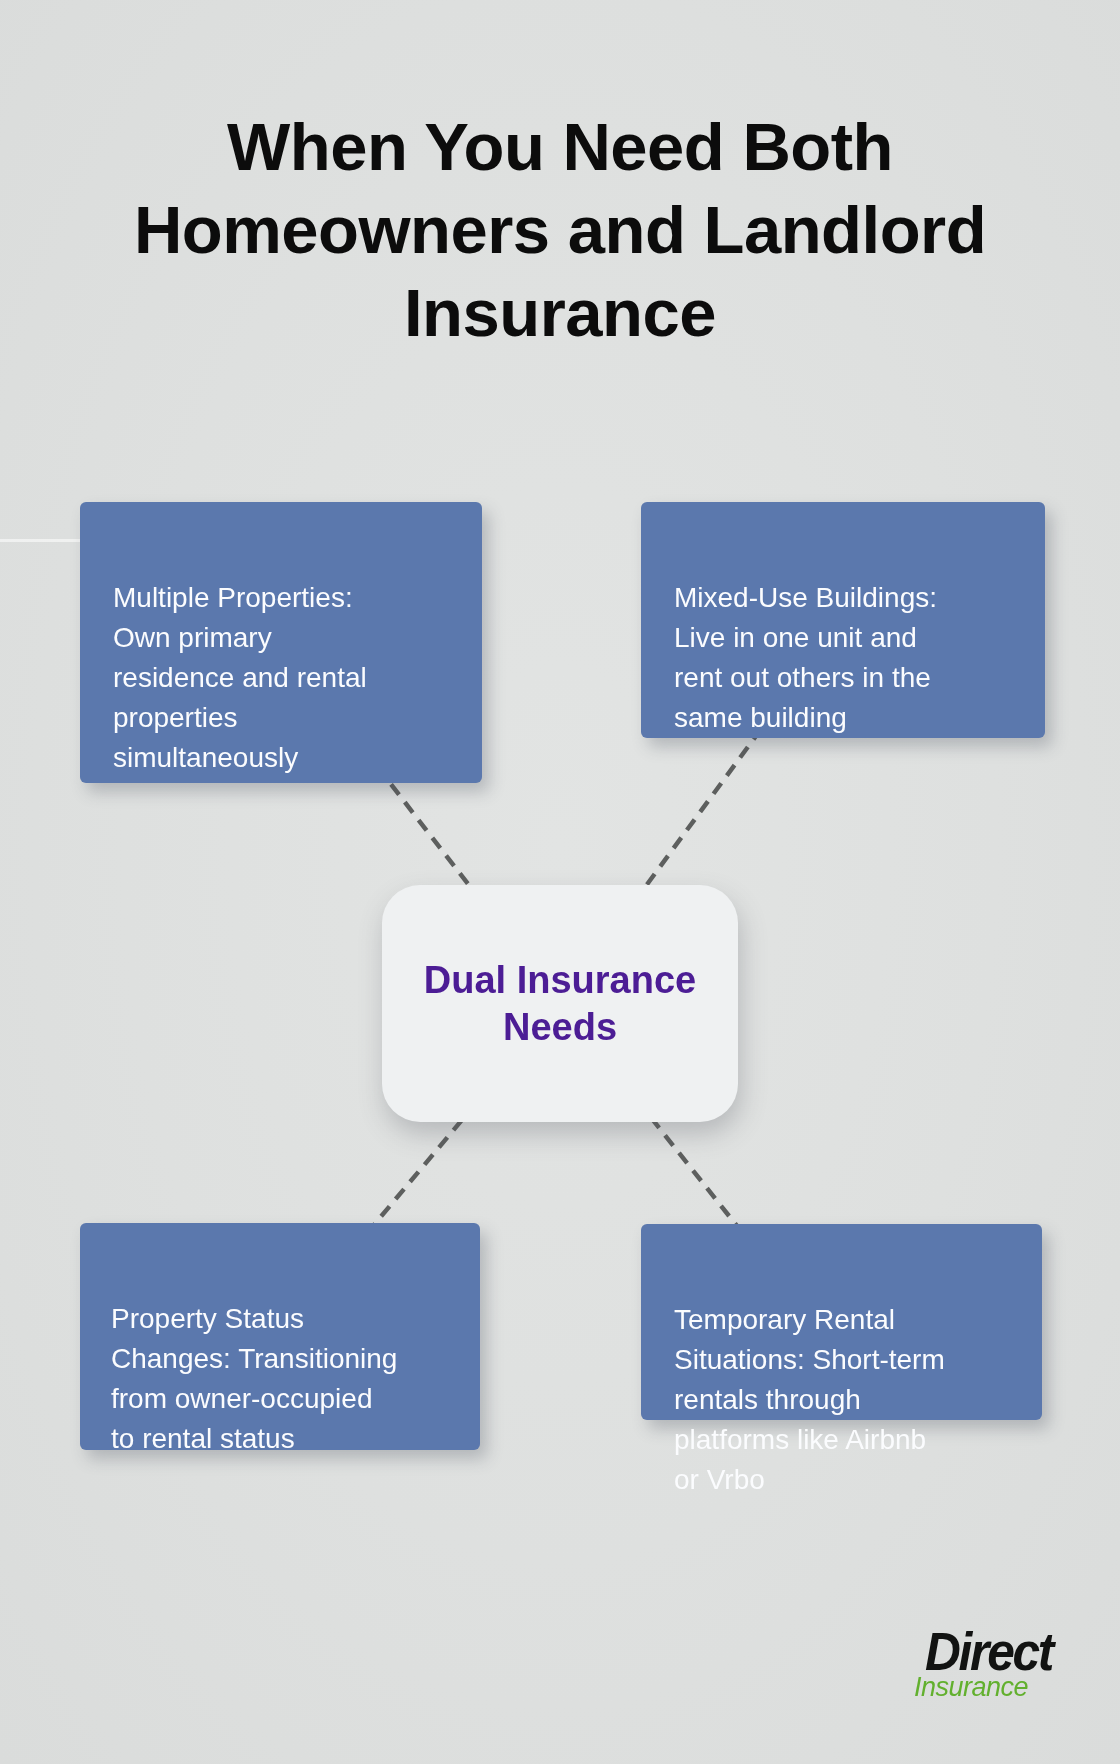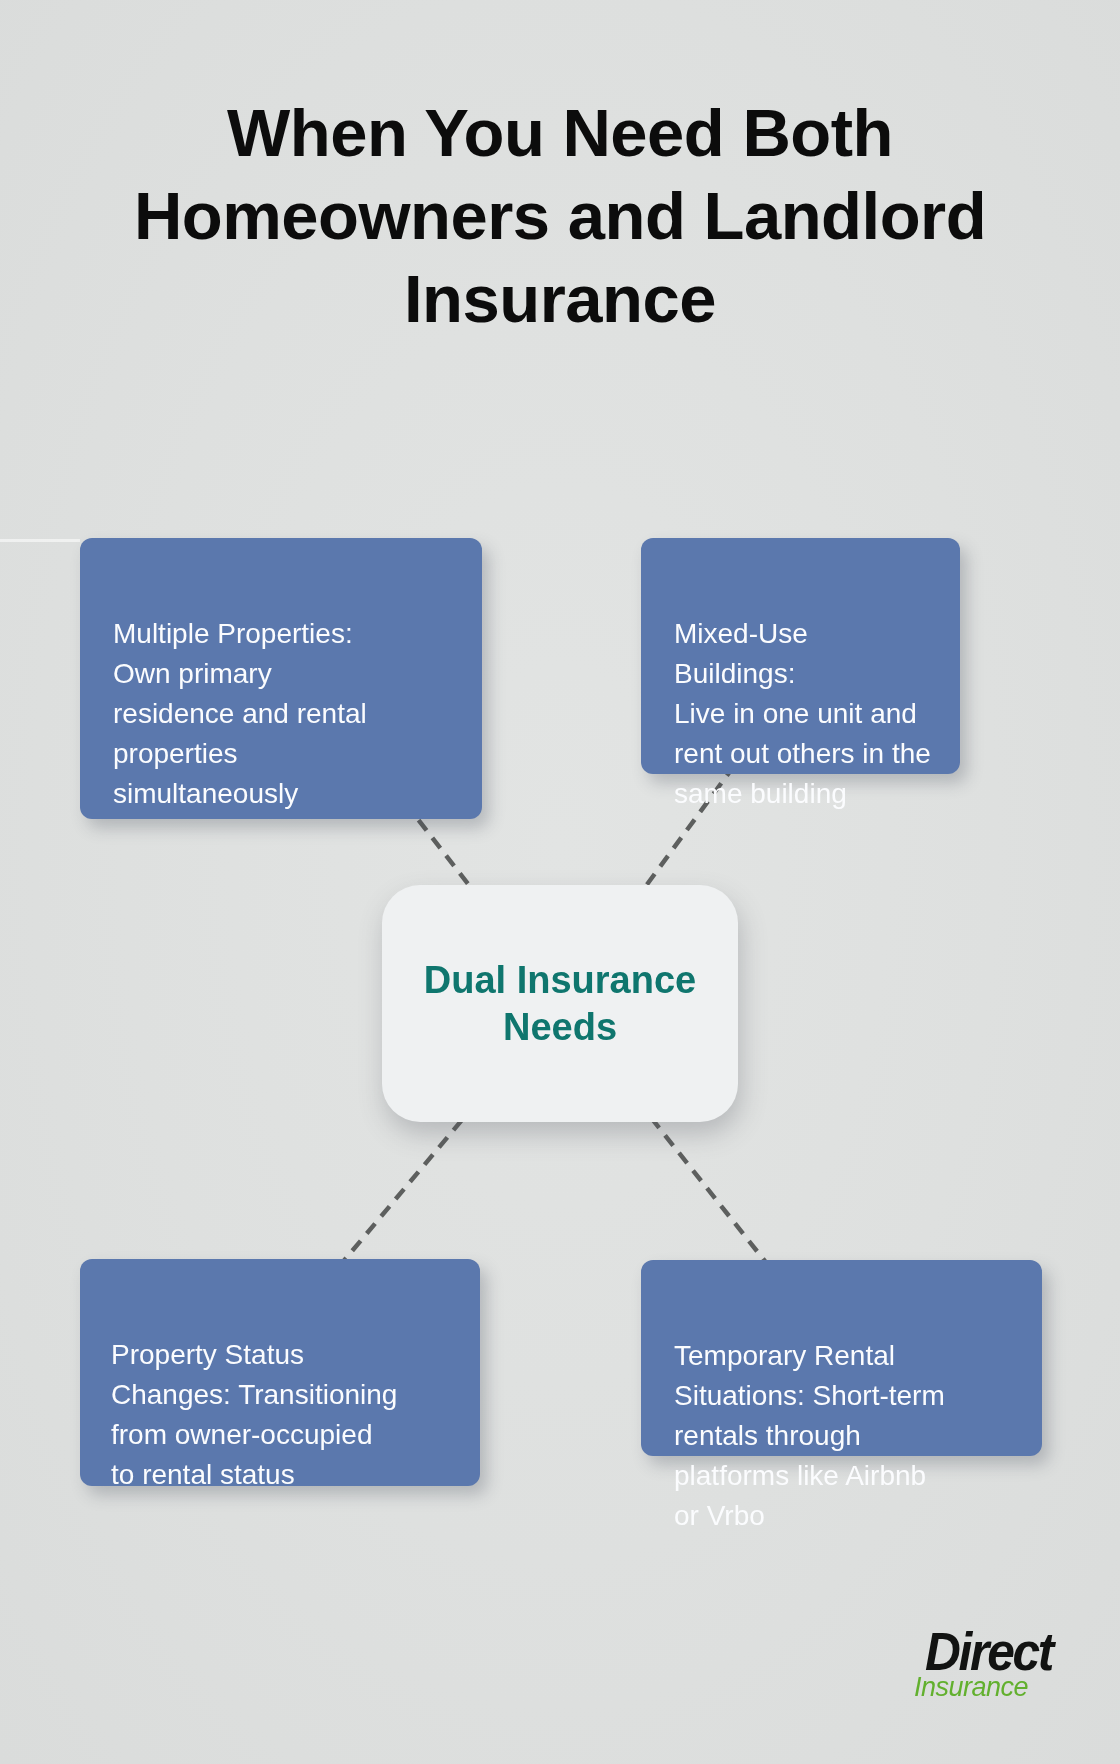--- a/index.html
+++ b/index.html
@@ -11,21 +11,21 @@
   .canvas {
     position: relative;
     width: 1120px;
     height: 1764px;
     margin: 0 auto;
     background: radial-gradient(ellipse at 50% 48%, #e2e4e3 0%, #dee0df 55%, #dadcdb 100%);
     overflow: hidden;
   }
   .title {
     position: absolute;
-    top: 91px;
+    top: 105px;
     left: 0;
     width: 1120px;
     margin: 0;
     text-align: center;
     font-size: 67px;
     line-height: 83px;
     font-weight: 700;
     letter-spacing: -0.5px;
     color: #0c0c0c;
     white-space: pre-line;
@@ -38,49 +38,48 @@
   }
   .connectors line {
     stroke: #5d5f5e;
     stroke-width: 4.5;
     stroke-dasharray: 13 9.5;
   }
   .node {
     position: absolute;
     z-index: 2;
     background: #5b78ad;
-    border-radius: 12px;
+    border-radius: 6px;
     box-shadow: 7px 9px 16px rgba(70, 75, 88, 0.28);
     box-sizing: border-box;
     padding: 36px 28px 0 33px;
     color: #fbfcfe;
     font-size: 28px;
     line-height: 40px;
     white-space: pre-line;
-    margin-top: 36px;
   }
   .node-tl { left: 80px;  top: 502px;  width: 402px; height: 281px; }
-  .node-tr { left: 641px; top: 502px;  width: 319px; height: 236px; }
+  .node-tr { left: 641px; top: 502px;  width: 404px; height: 236px; }
   .node-bl { left: 80px;  top: 1223px; width: 400px; height: 227px; padding-left: 31px; }
   .node-br { left: 641px; top: 1224px; width: 401px; height: 196px; }
   .center-node {
     position: absolute;
     z-index: 3;
     left: 382px;
     top: 885px;
     width: 356px;
     height: 237px;
     background: #eff1f2;
     border-radius: 38px;
     box-shadow: 3px 12px 26px rgba(85, 90, 100, 0.30);
     display: flex;
     align-items: center;
     justify-content: center;
     text-align: center;
-    color: #0f766e;
+    color: #4c1d95;
     font-size: 38px;
     line-height: 47px;
     font-weight: 700;
     white-space: pre-line;
   }
   .edge-artifact {
     position: absolute;
     z-index: 0;
     left: 0;
     top: 539px;

